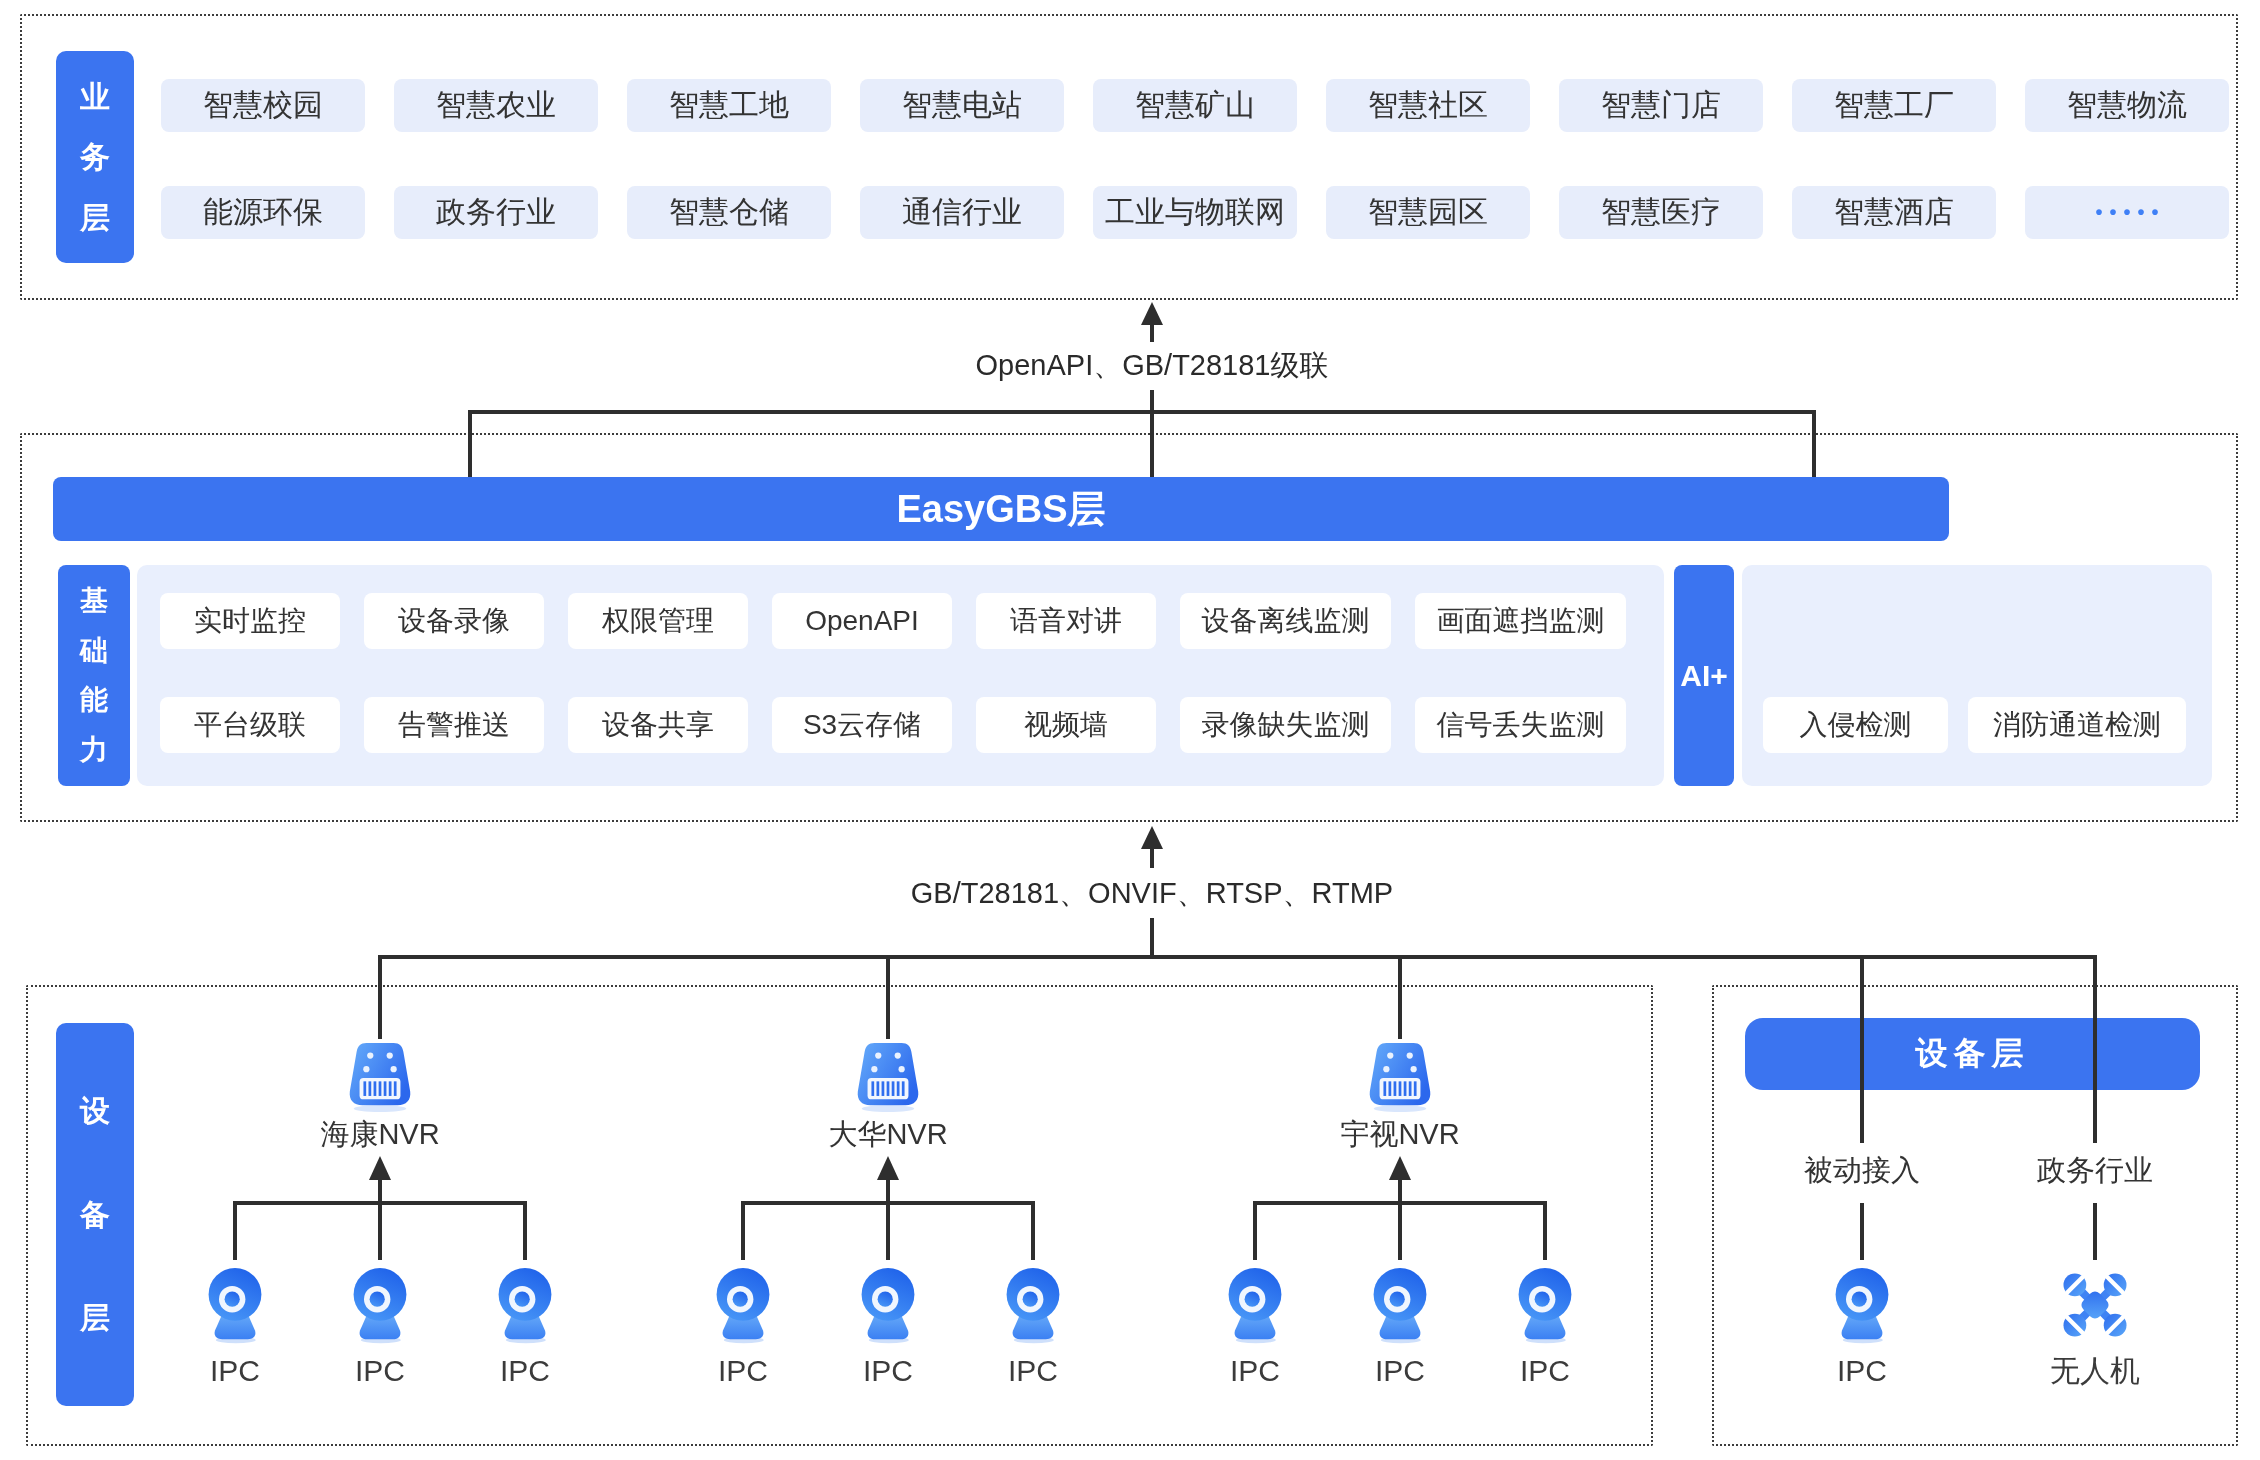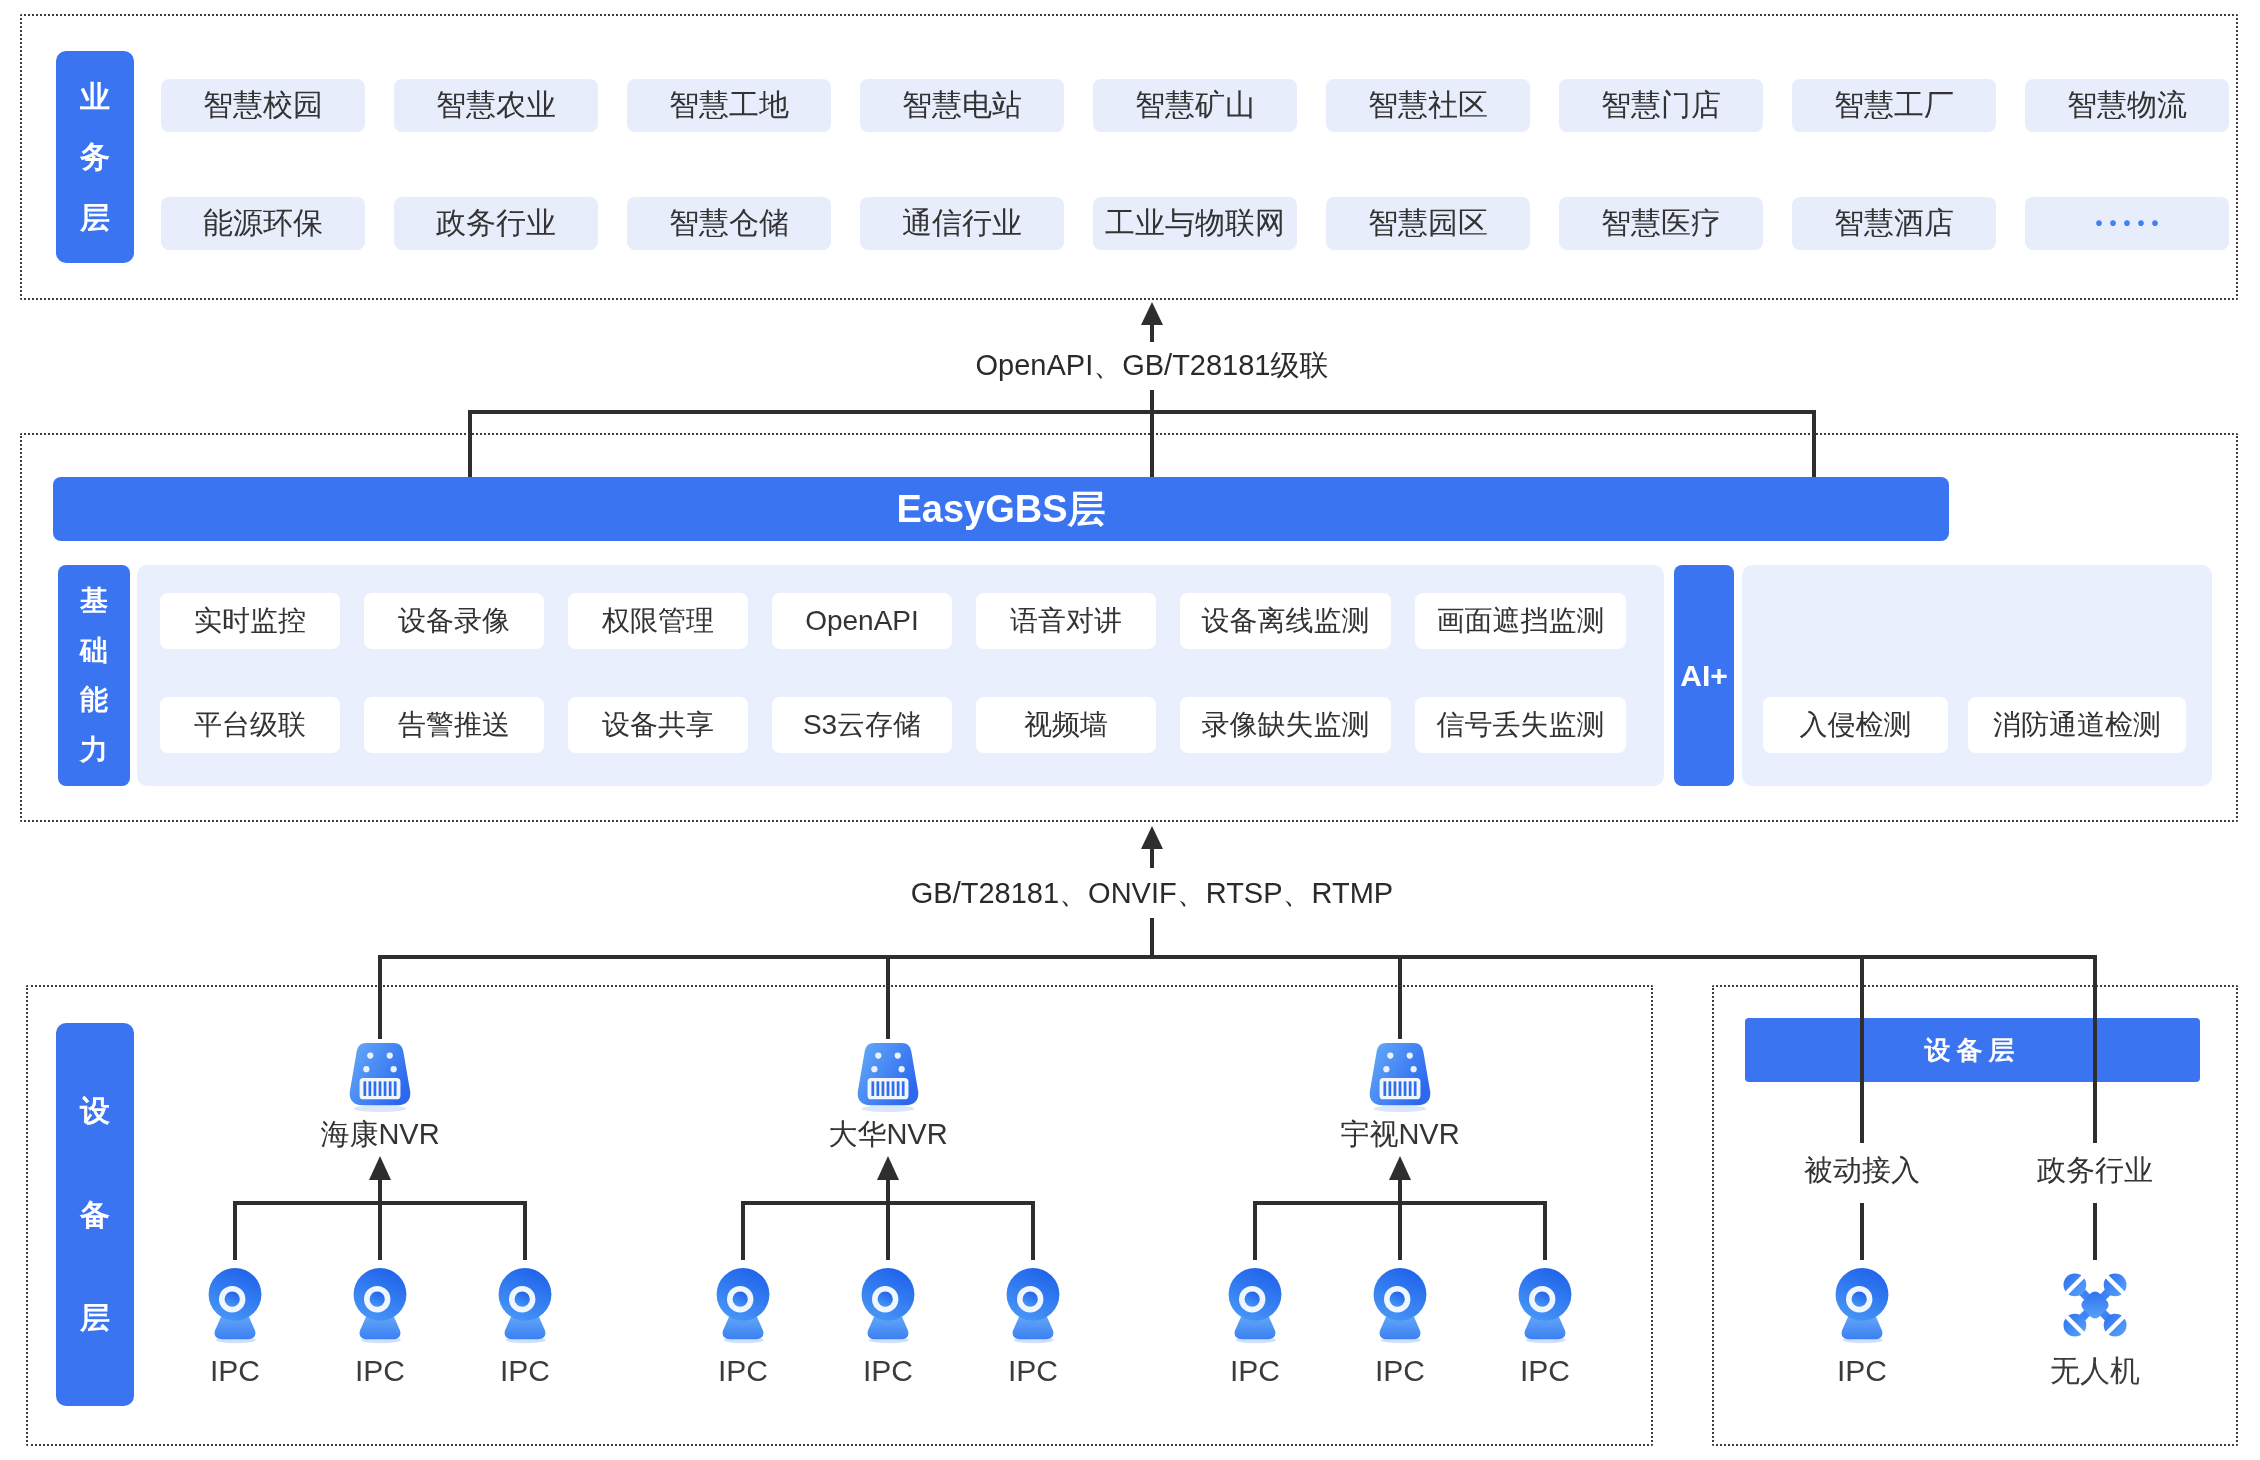--- a/index.html
+++ b/index.html
@@ -139,21 +139,21 @@
     <div class="chip biz-chip">智慧校园</div>
     <div class="chip biz-chip">智慧农业</div>
     <div class="chip biz-chip">智慧工地</div>
     <div class="chip biz-chip">智慧电站</div>
     <div class="chip biz-chip">智慧矿山</div>
     <div class="chip biz-chip">智慧社区</div>
     <div class="chip biz-chip">智慧门店</div>
     <div class="chip biz-chip">智慧工厂</div>
     <div class="chip biz-chip">智慧物流</div>
   </div>
-  <div class="biz-row" style="top:197px;">
+  <div class="biz-row" style="top:186px;">
     <div class="chip biz-chip">能源环保</div>
     <div class="chip biz-chip">政务行业</div>
     <div class="chip biz-chip">智慧仓储</div>
     <div class="chip biz-chip">通信行业</div>
     <div class="chip biz-chip">工业与物联网</div>
     <div class="chip biz-chip">智慧园区</div>
     <div class="chip biz-chip">智慧医疗</div>
     <div class="chip biz-chip">智慧酒店</div>
     <div class="chip biz-chip dots">•••••</div>
   </div>
@@ -269,21 +269,21 @@
           </svg></div>
     </div>
     <div class="ipc-label-row">
       <span>IPC</span>
       <span>IPC</span>
       <span>IPC</span>
     </div>
   </div>
 
   <div class="abs dash-box" style="left:1712px;top:985px;width:526px;height:461px;"></div>
-  <div class="abs blue-bar" style="left:1745px;top:1018px;width:455px;height:64px;font-size:26px;letter-spacing:6px;border-radius:4px;">设备层</div>
+  <div class="abs blue-bar" style="left:1745px;top:1018px;width:455px;height:72px;font-size:32px;letter-spacing:6px;border-radius:18px;">设备层</div>
 
   <div class="access-label" style="left:1742px;top:1150px;">被动接入</div>
   <div class="access-label" style="left:1975px;top:1150px;">政务行业</div>
 
   <div class="abs" style="left:1830px;top:1264px;width:64px;height:80px;"><svg width="64" height="80">
         <use href="#icon-ipc"></use>
       </svg></div>
   <div class="abs" style="left:2060px;top:1270px;width:70px;height:70px;"><svg width="70" height="70">
         <use href="#icon-drone"></use>
       </svg></div>

